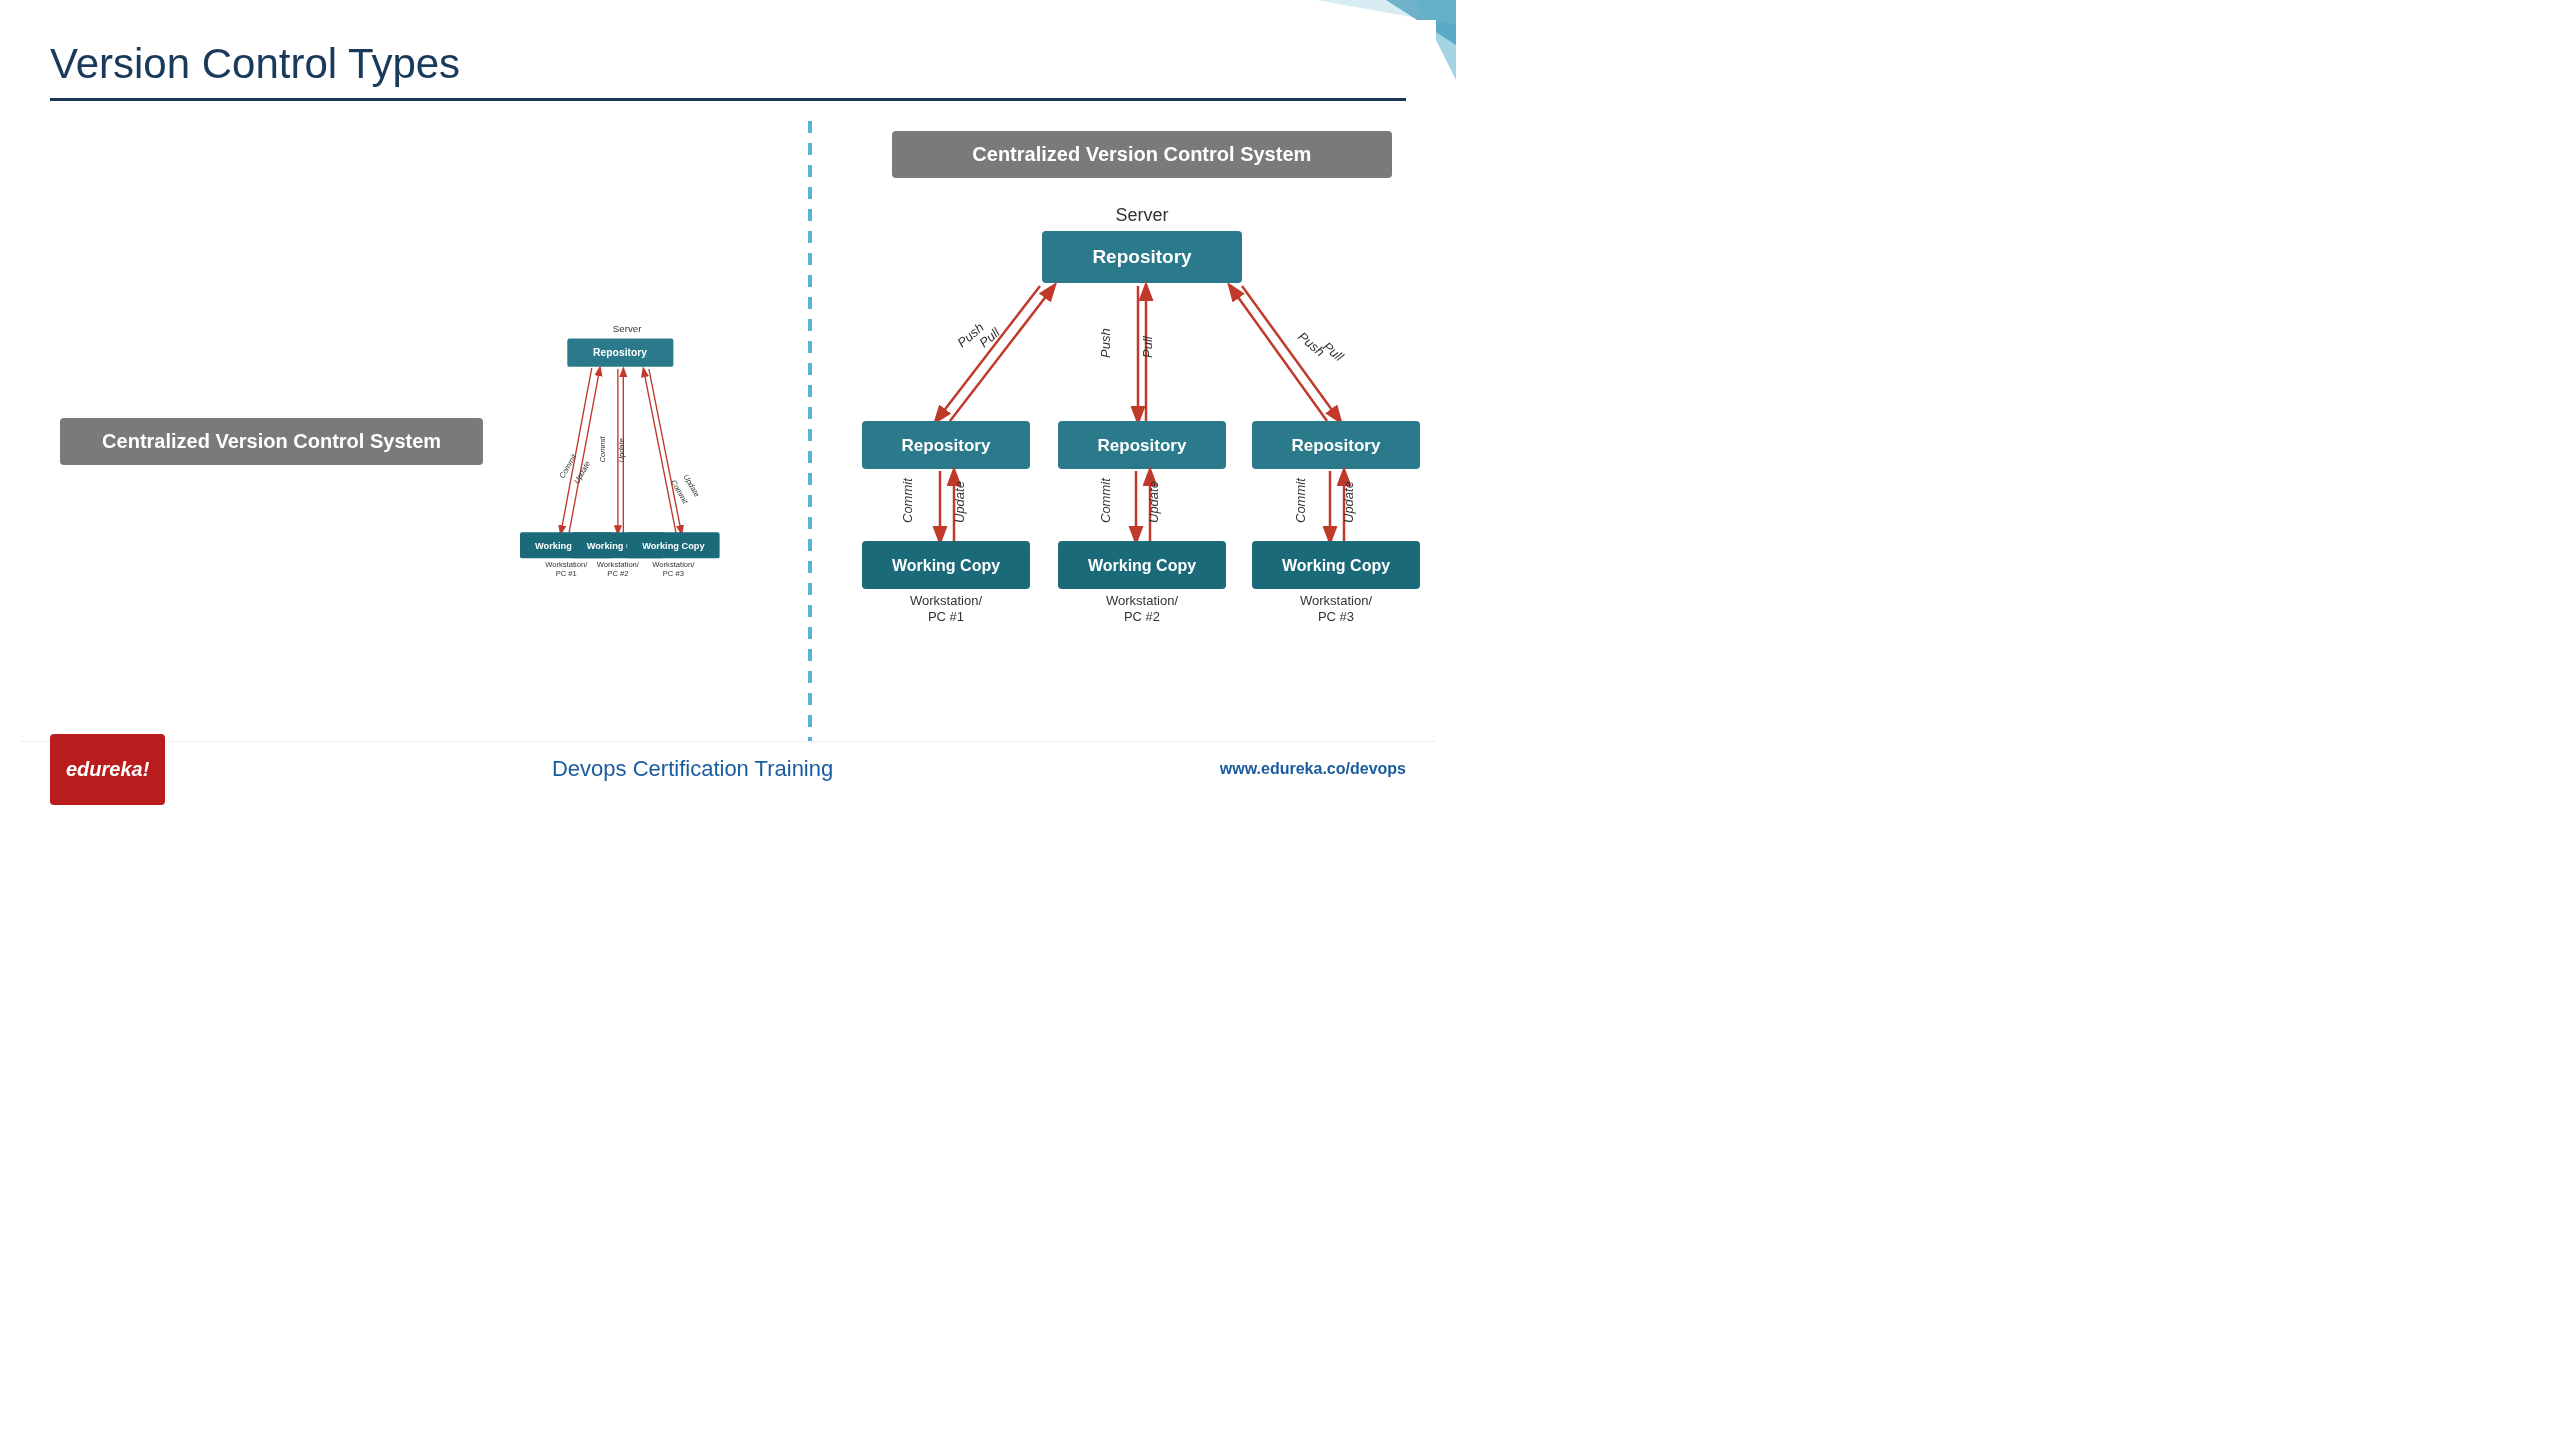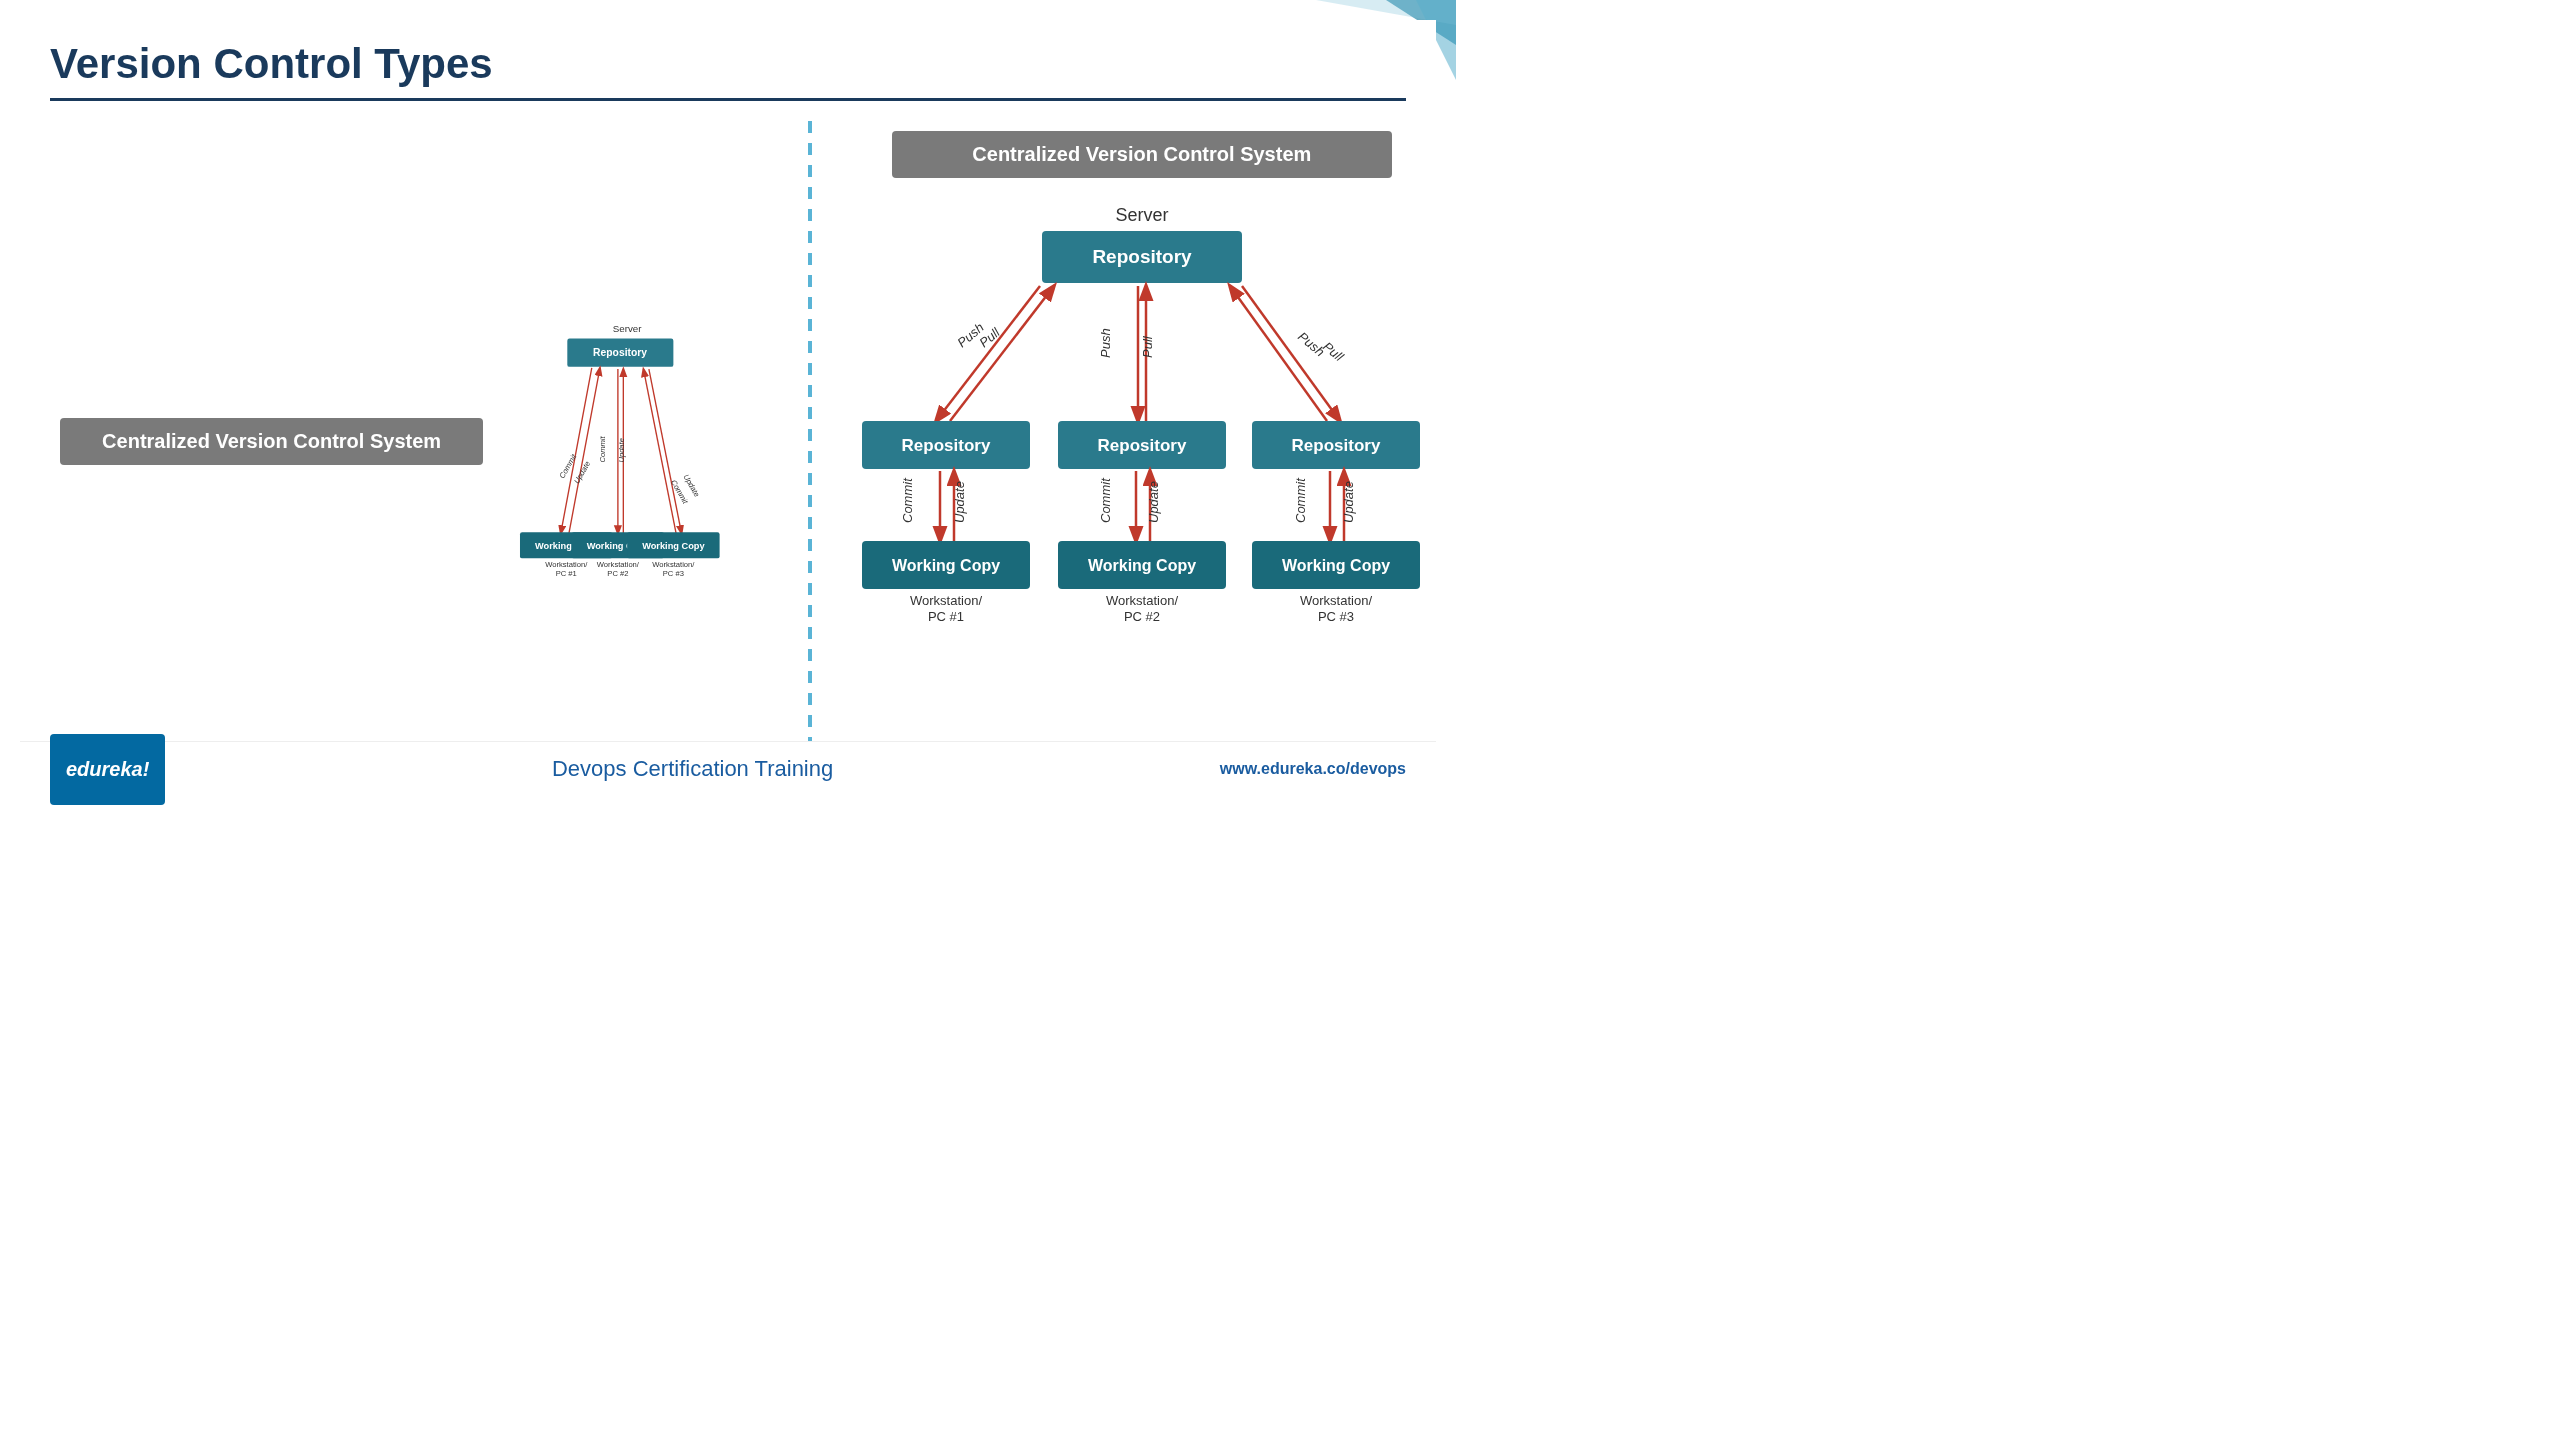--- a/index.html
+++ b/index.html
@@ -25,21 +25,21 @@
       width: 1416px;
       height: 776px;
       margin: 20px;
       background: #fff;
       position: relative;
     }
 
     
     .title {
       font-size: 42px;
-      font-weight: 700;
+      font-weight: 400;
       color: #1a3a5c;
       padding: 20px 30px 10px 30px;
     }
 
     .title-underline {
       height: 3px;
       background: #1a3a5c;
       margin: 0 30px 20px 30px;
     }
 
@@ -108,21 +108,21 @@
       height: 55px;
       background: #fff;
       display: flex;
       align-items: center;
       justify-content: space-between;
       padding: 0 30px;
       border-top: 1px solid #eee;
     }
 
     .footer-logo {
-      background: #0369a1;
+      background: #b91c1c;
       color: #fff;
       font-size: 20px;
       font-weight: 600;
       padding: 24px 16px;
       border-radius: 4px;
       font-style: italic;
     }
 
     .footer-center {
       font-size: 22px;

